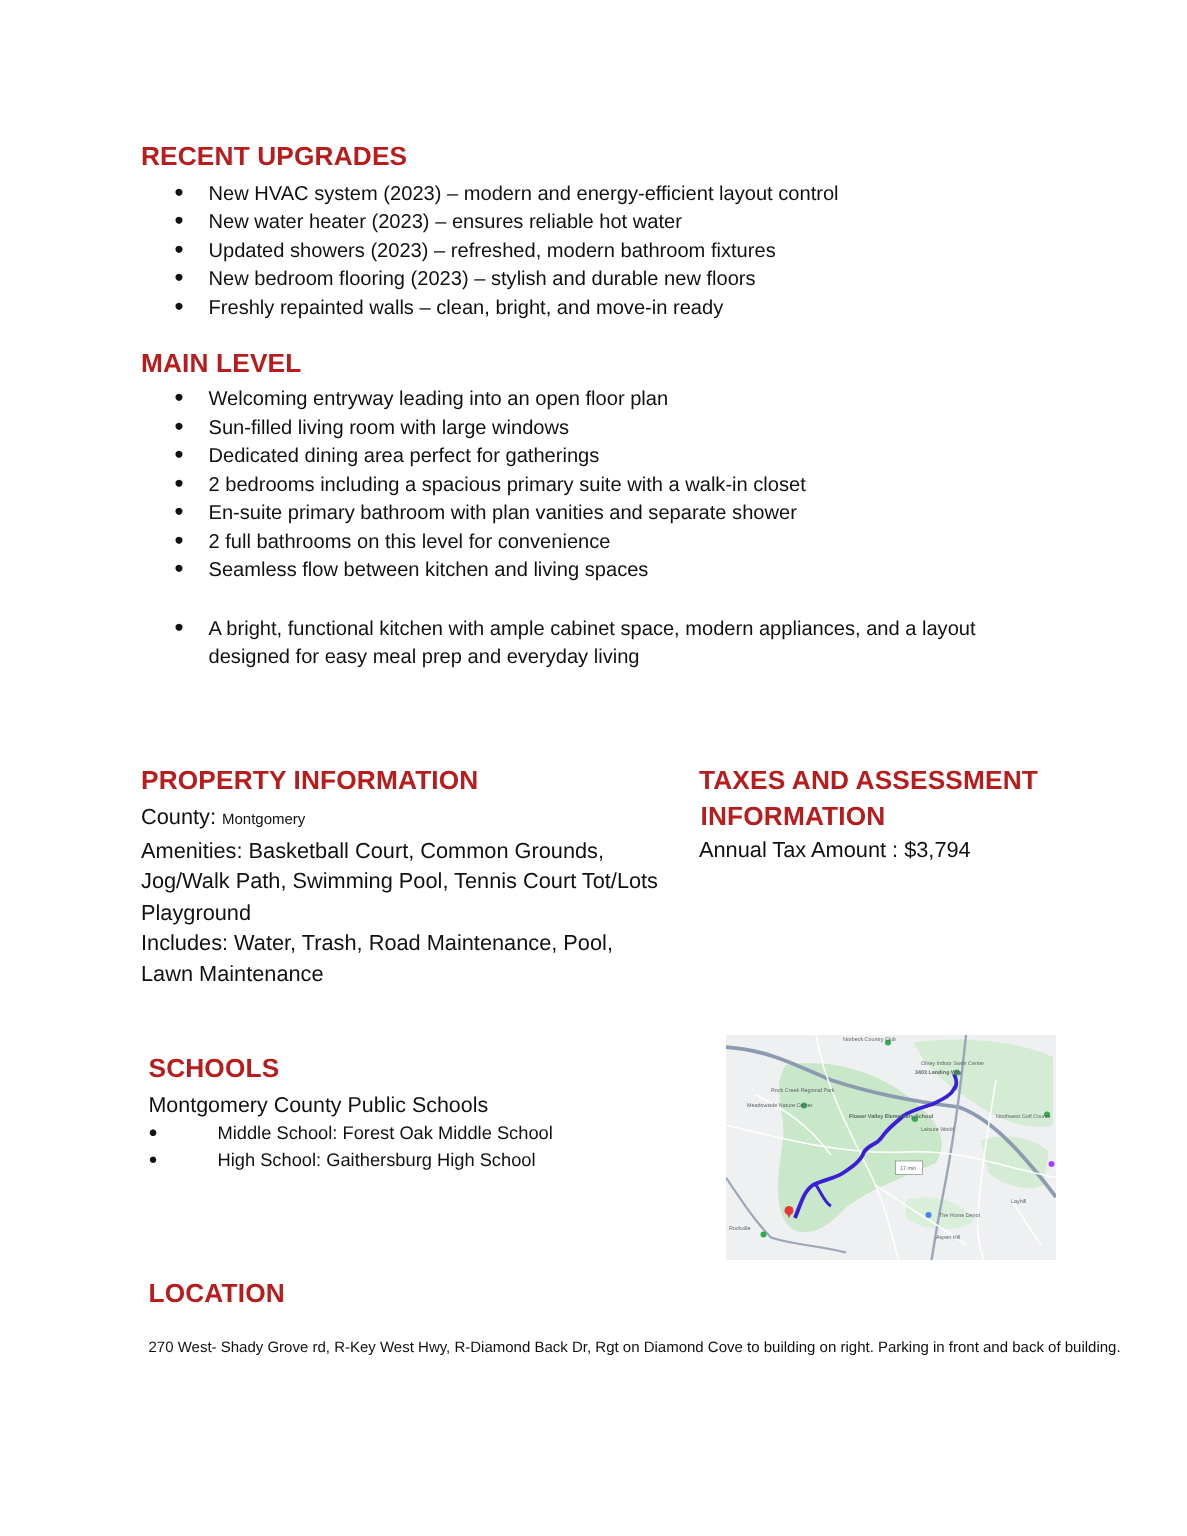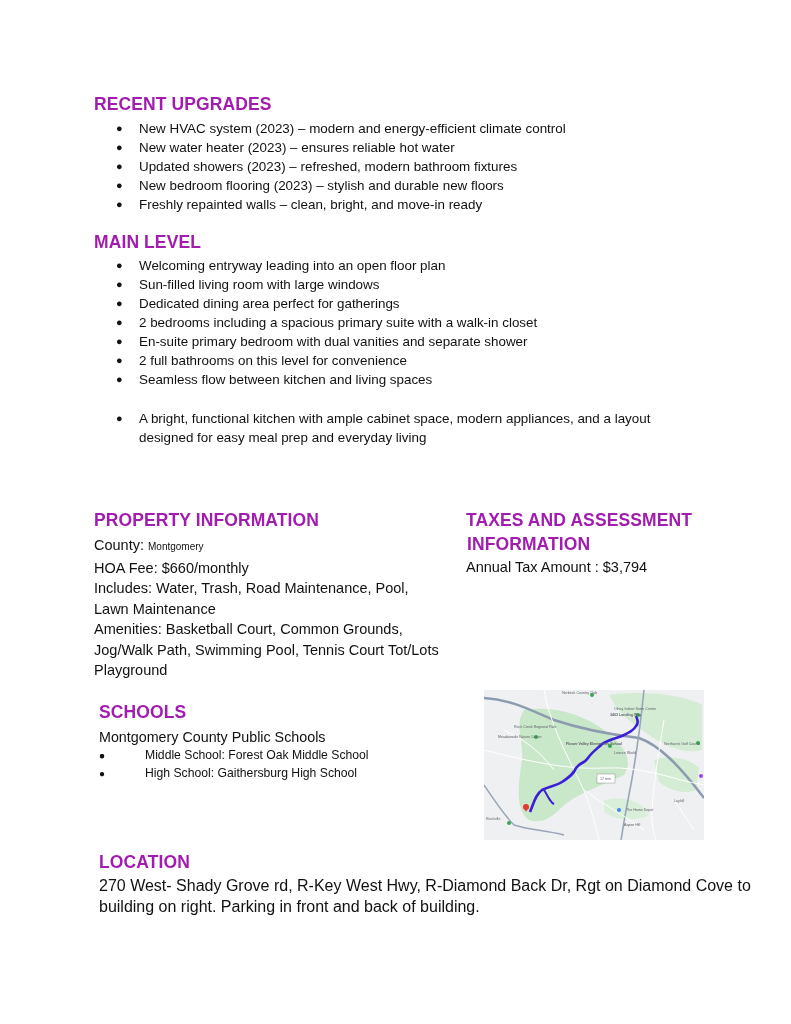--- a/index.html
+++ b/index.html
@@ -3,21 +3,21 @@
   <meta charset="utf-8">
   <style>
     html, body { margin: 0; padding: 0; background: #ffffff; }
     body {
       width: 791px; height: 1024px; position: relative; overflow: hidden;
       font-family: "Liberation Sans", sans-serif; color: #111111;
     }
     .abs { position: absolute; }
     h2 {
       margin: 0; font-family: "Liberation Sans", sans-serif; font-weight: bold;
-      font-size: 17.5px; letter-spacing: 0.1px; color: #a21caf;
+      font-size: 17.5px; letter-spacing: 0.1px; color: #b91c1c;
     }
     ul.blist { list-style: none; margin: 0; padding: 0; }
     ul.blist li {
       position: relative; font-size: 13.4px; line-height: 19px; padding-left: 45px;
     }
     ul.blist li .bullet {
       position: absolute; left: 22px; top: 0; font-size: 11px; line-height: 19px;
     }
     b { font-weight: normal; }
     .p { font-size: 14.5px; line-height: 20.5px; }
@@ -31,58 +31,57 @@
     }
     .map svg { display: block; }
     .maplabel { font-family: "Liberation Sans", sans-serif; font-size: 3.6px; fill: #5f6368; }
   </style>
 </head>
 <body>
 
 <section class="abs" style="left:94px; top:94px; width:560px;">
   <h2>RECENT UPGRADES</h2>
   <ul class="blist" style="margin-top:4px;" id="list-upgrades">
-      <li><span class="bullet">●</span><b>New HVAC system (2023)</b><span> – modern and energy-efficient climate control</span></li>
+      <li><span class="bullet">●</span><b>New HVAC system (2023)</b><span> – modern and energy-efficient layout control</span></li>
       <li><span class="bullet">●</span><b>New water heater (2023)</b><span> – ensures reliable hot water</span></li>
       <li><span class="bullet">●</span><b>Updated showers (2023)</b><span> – refreshed, modern bathroom fixtures</span></li>
       <li><span class="bullet">●</span><b>New bedroom flooring (2023)</b><span> – stylish and durable new floors</span></li>
       <li><span class="bullet">●</span><b>Freshly repainted walls</b><span> – clean, bright, and move-in ready</span></li>
     </ul>
 </section>
 
 <section class="abs" style="left:94px; top:232px; width:560px;">
   <h2>MAIN LEVEL</h2>
   <ul class="blist" style="margin-top:3px;" id="list-main">
       <li><span class="bullet">●</span><span>Welcoming entryway leading into an open floor plan</span></li>
       <li><span class="bullet">●</span><span>Sun-filled living room with large windows</span></li>
       <li><span class="bullet">●</span><span>Dedicated dining area perfect for gatherings</span></li>
       <li><span class="bullet">●</span><b>2 bedrooms</b><span> including a spacious primary suite with a walk-in closet</span></li>
-      <li><span class="bullet">●</span><span>En-suite primary bedroom with dual vanities and separate shower</span></li>
+      <li><span class="bullet">●</span><span>En-suite primary bathroom with plan vanities and separate shower</span></li>
       <li><span class="bullet">●</span><span>2 full bathrooms on this level for convenience</span></li>
       <li><span class="bullet">●</span><span>Seamless flow between kitchen and living spaces</span></li>
     </ul>
 </section>
 
 <section class="abs" style="left:94px; top:406px; width:620px;">
   <ul class="blist" style="margin-top:3px; width:560px;" id="list-kitchen">
       <li><span class="bullet">●</span><span>A bright, functional kitchen with ample cabinet space, modern appliances, and a layout designed for easy meal prep and everyday living</span></li>
     </ul>
 </section>
 
 <section class="abs" style="left:94px; top:510px; width:350px;">
   <h2>PROPERTY INFORMATION</h2>
   <div class="p" style="margin-top:4px;">
     <span>County: </span><span class="county-val">Montgomery</span>
   </div>
-  <div class="p">HOA Fee: $660/monthly</div>
+  <div class="p">
+    <b>Amenities:</b><span> Basketball Court, Common Grounds, Jog/Walk Path, Swimming Pool, Tennis Court Tot/Lots Playground</span>
+  </div>
   <div class="p">
     <b>Includes:</b><span> Water, Trash, Road Maintenance, Pool, Lawn Maintenance</span>
-  </div>
-  <div class="p">
-    <b>Amenities:</b><span> Basketball Court, Common Grounds, Jog/Walk Path, Swimming Pool, Tennis Court Tot/Lots Playground</span>
   </div>
 </section>
 
 <section class="abs" style="left:466px; top:510px; width:280px;">
   <h2>TAXES AND ASSESSMENT</h2>
   <h2 style="margin-top:3px; padding-left:1px;">INFORMATION</h2>
   <div class="p" style="margin-top:2px;">Annual Tax Amount : $3,794</div>
 </section>
 
 <section class="abs" style="left:99px; top:702px; width:360px;">
@@ -149,14 +148,14 @@
     <text class="maplabel" x="180" y="55">Northwest Golf Course</text>
     <text class="maplabel" x="142" y="121" fill="#4285f4">The Home Depot</text>
     <text class="maplabel" x="2" y="130" fill="#222">Rockville</text>
     <text class="maplabel" x="140" y="136">Aspen Hill</text>
     <text class="maplabel" x="190" y="112">Layhill</text>
   </svg>
 </div>
 
 <section class="abs" style="left:99px; top:852px; width:670px;">
   <h2>LOCATION</h2>
-  <div class="p" style="margin-top:2px; font-size:16px; line-height:21px;">270 West- Shady Grove rd, R-Key West Hwy, R-Diamond Back Dr, Rgt on Diamond Cove to building on right. Parking in front and back of building.</div>
+  <div class="p" style="margin-top:15px; font-size:10px; line-height:21px;">270 West- Shady Grove rd, R-Key West Hwy, R-Diamond Back Dr, Rgt on Diamond Cove to building on right. Parking in front and back of building.</div>
 </section>
 
 </body></html>

